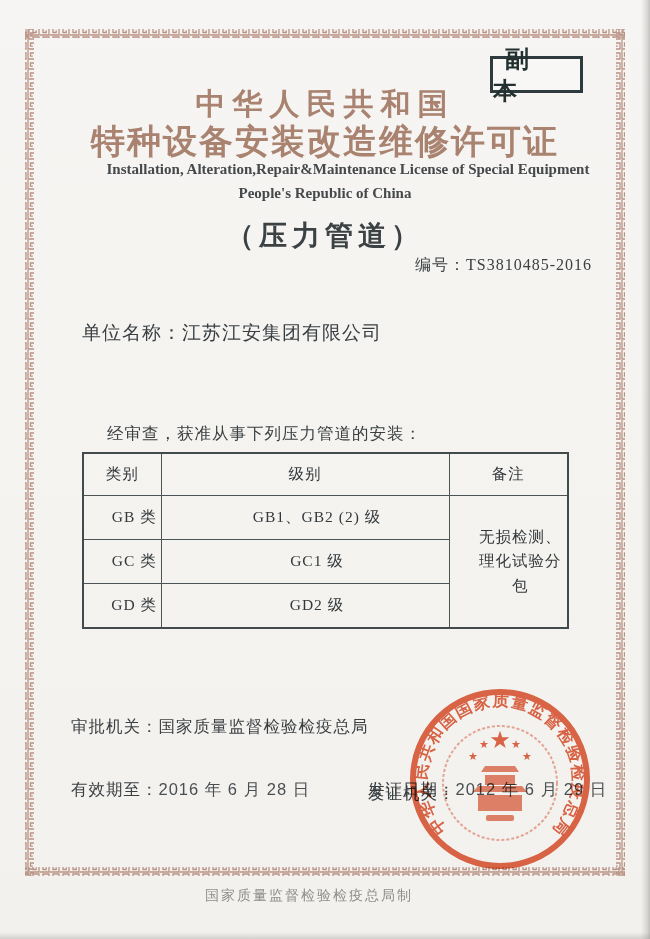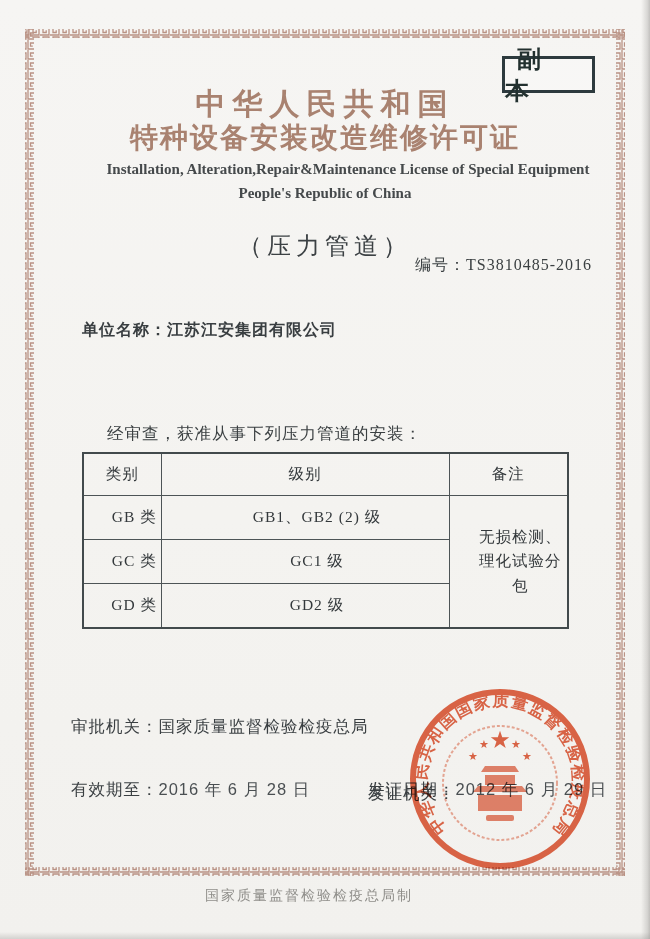--- a/index.html
+++ b/index.html
@@ -5,38 +5,38 @@
   html,body{margin:0;padding:0;background:#e9e8e6;}
   .page{
     position:relative;width:650px;height:939px;margin:0 auto;
     background:linear-gradient(180deg,#f6f5f3 0%,#f4f3f0 55%,#f2f1ee 100%);
     font-family:"Liberation Serif",serif;color:#3b4042;overflow:hidden;
   }
   .abs{position:absolute;}
   .centered{left:0;width:100%;text-align:center;}
   
   .badge{
-    left:502px;top:56px;width:87px;height:31px;border:3px solid #2d3a3e;
+    left:490px;top:56px;width:87px;height:31px;border:3px solid #2d3a3e;
     display:flex;align-items:center;justify-content:center;
     font-family:"Liberation Sans",sans-serif;font-weight:bold;font-size:24px;
     color:#22302f;letter-spacing:12px;text-indent:12px;background:rgba(255,255,255,.25);
   }
   
   .title-cn-1{top:84px;font-size:30px;font-weight:bold;color:#a98270;
     letter-spacing:7px;font-family:"Liberation Sans",sans-serif;text-align:center;}
-  .title-cn-2{top:119px;font-size:28px;font-weight:bold;color:#a98270;
+  .title-cn-2{top:119px;font-size:34px;font-weight:bold;color:#a98270;
     letter-spacing:2px;font-family:"Liberation Sans",sans-serif;}
   .title-en-1{top:161px;font-size:15px;font-weight:bold;color:#45494b;padding-left:23px;}
   .title-en-2{top:185px;font-size:15px;font-weight:bold;color:#45494b;}
-  .subtitle{top:230px;font-size:24px;color:#3c4144;letter-spacing:5px;
-    font-family:"Liberation Sans",sans-serif;}
+  .subtitle{top:217px;font-size:28px;color:#3c4144;letter-spacing:5px;
+    font-family:"Liberation Sans",sans-serif;font-weight:bold;}
   .license-no{top:255px;right:58px;font-size:16px;letter-spacing:1px;color:#3b4042;}
   .license-no .num{font-family:"Liberation Serif",serif;}
   
-  .field{font-size:16px;letter-spacing:1px;color:#393e41;font-weight:bold;}
+  .field{font-size:19px;letter-spacing:1px;color:#393e41;}
   .unit-name{left:82px;top:320px;}
   .unit-addr{left:82px;top:355px;}
   .approval-note{left:107px;top:423px;font-size:16.5px;letter-spacing:1px;}
   
   table.grid{position:absolute;left:82px;top:452px;border-collapse:collapse;
     table-layout:fixed;width:485px;background:transparent;}
   table.grid th,table.grid td{
     border:1px solid #4d5456;font-weight:normal;text-align:center;
     font-size:15.5px;color:#33383b;letter-spacing:1px;padding:0;}
   table.grid{border:2px solid #424a4c;}

